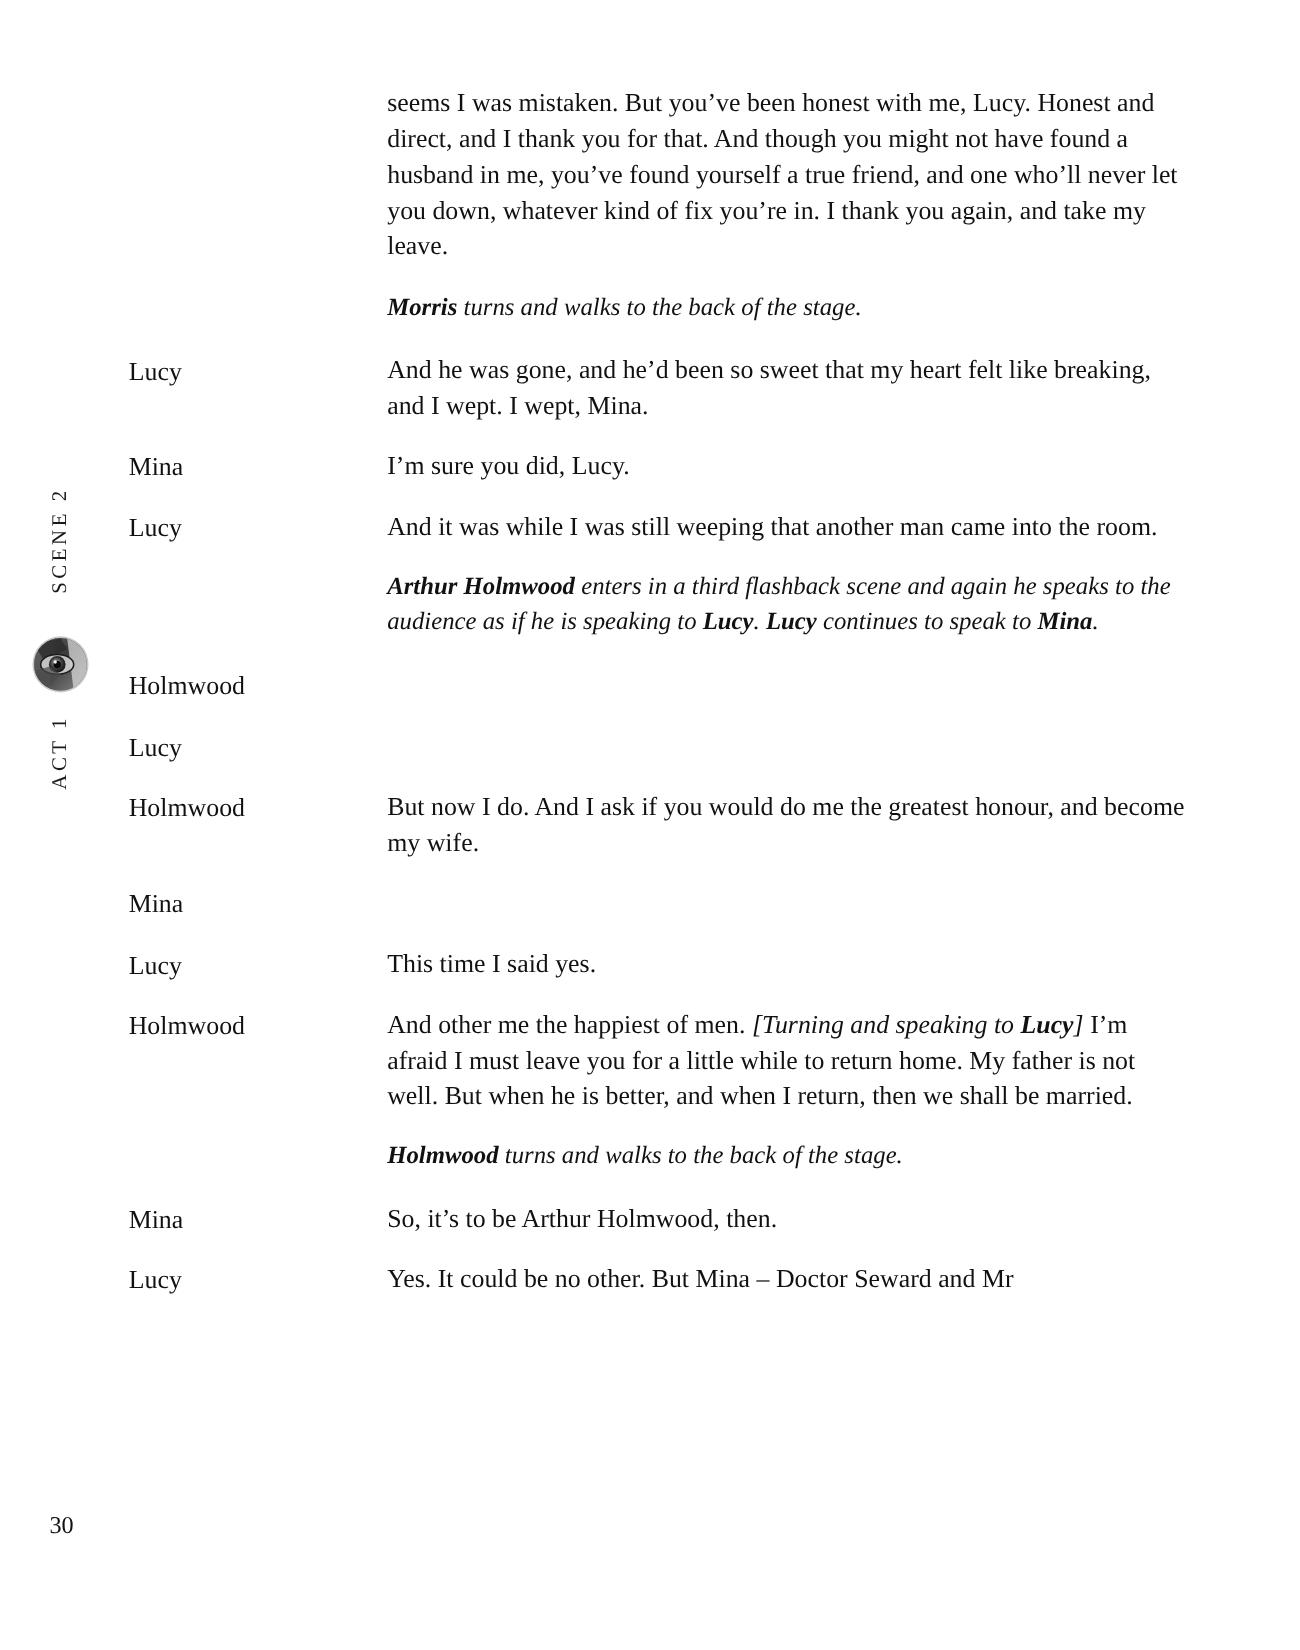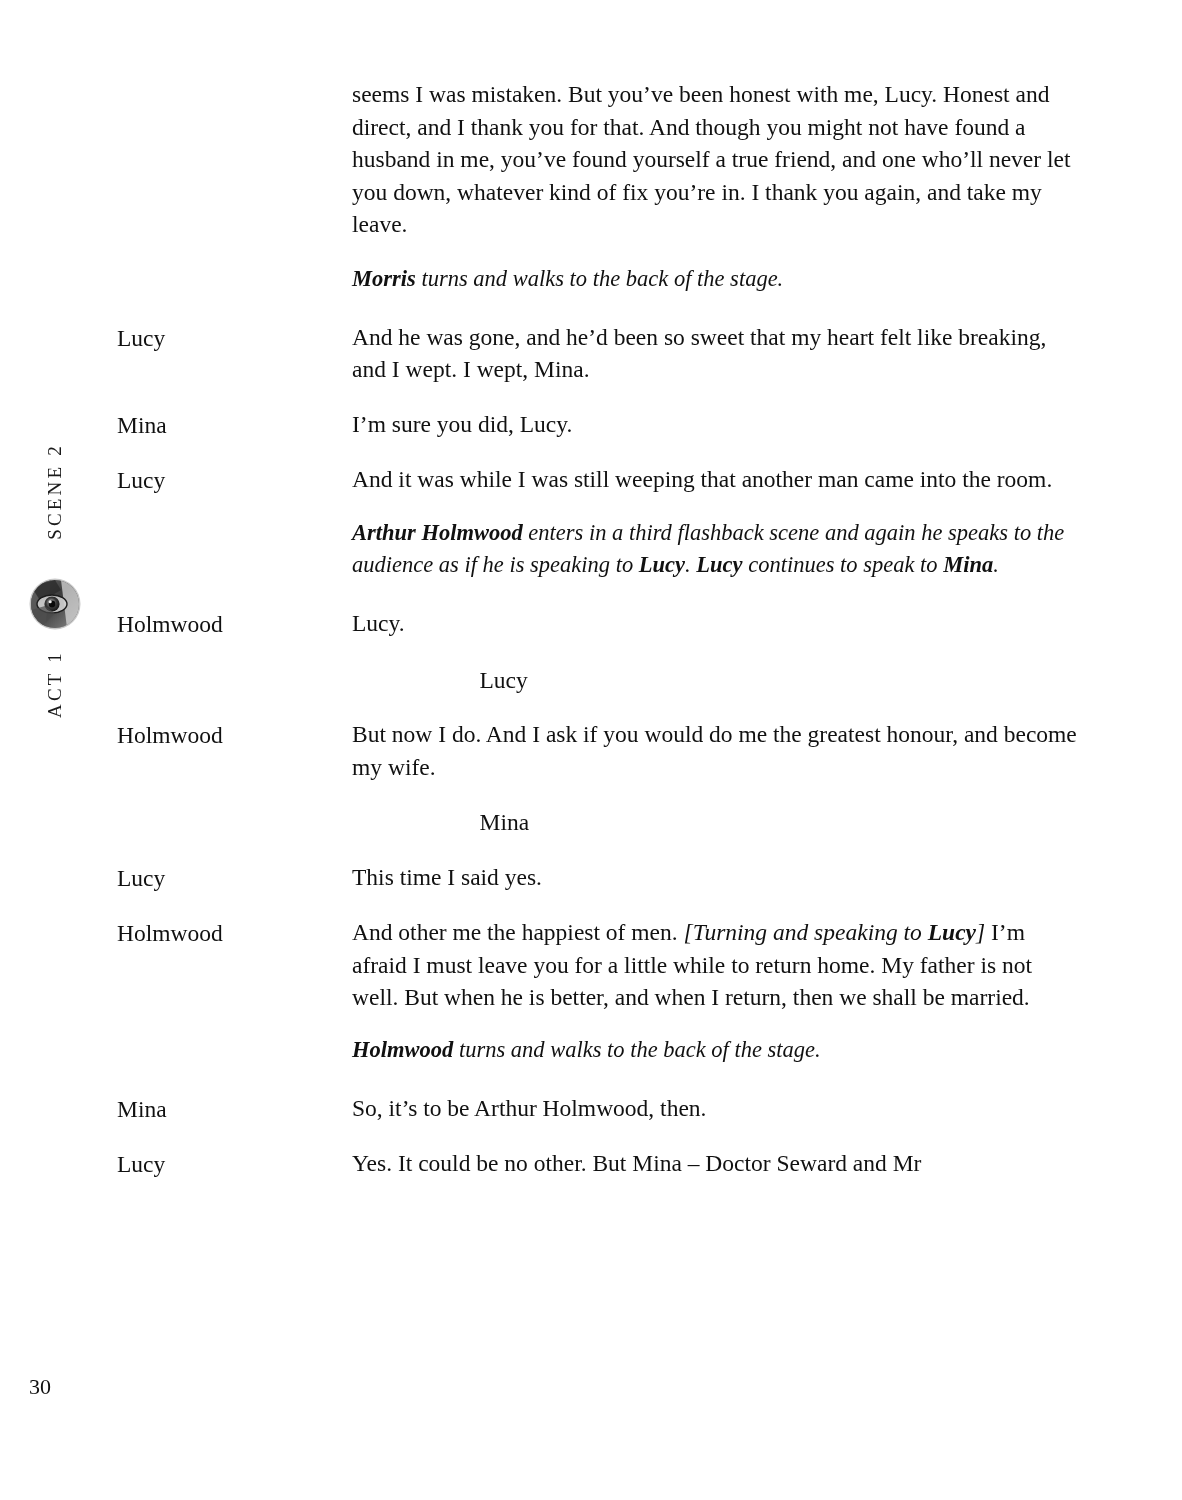--- a/index.html
+++ b/index.html
@@ -51,38 +51,37 @@
     box-shadow: 0 0 0 1.5px #c9c9c9;
     background: #8d8d8d;
   }
   .eye-badge .eye-art {
     position: absolute;
     inset: 0;
   }
 
   .folio {
     position: absolute;
-    left: 29px;
+    left: 45px;
     top: 1374px;
     font-size: 22px;
     color: #111;
   }
 
   
   .script {
     position: absolute;
     left: 117px;
     top: 78px;
     width: 960px;
   }
   .row {
     display: flex;
     align-items: flex-start;
     margin-bottom: 22px;
-    justify-content: center;
   }
   .row:last-child { margin-bottom: 0; }
   .speaker {
     flex: 0 0 235px;
     font-size: 23.5px;
     line-height: 1.38;
     color: #111;
     padding-top: 1px;
   }
   .speech {
@@ -186,21 +185,20 @@
 
     <div class="row cont gap-md">
       <div class="speaker"></div>
       <div class="speech direction">
         <b>Arthur Holmwood</b><span> enters in a third flashback scene and again he speaks to the audience as if he is speaking to </span><b>Lucy</b><span>. </span><b>Lucy</b><span> continues to speak to </span><b>Mina</b><span>.</span>
       </div>
     </div>
 
     <div class="row">
       <div class="speaker">Holmwood</div>
-      <div class="speech">Lucy.</div>
     </div>
 
     <div class="row">
       <div class="speaker">Lucy</div>
     </div>
 
     <div class="row">
       <div class="speaker">Holmwood</div>
       <div class="speech">But now I do. And I ask if you would do me the greatest honour, and become my wife.</div>
     </div>

